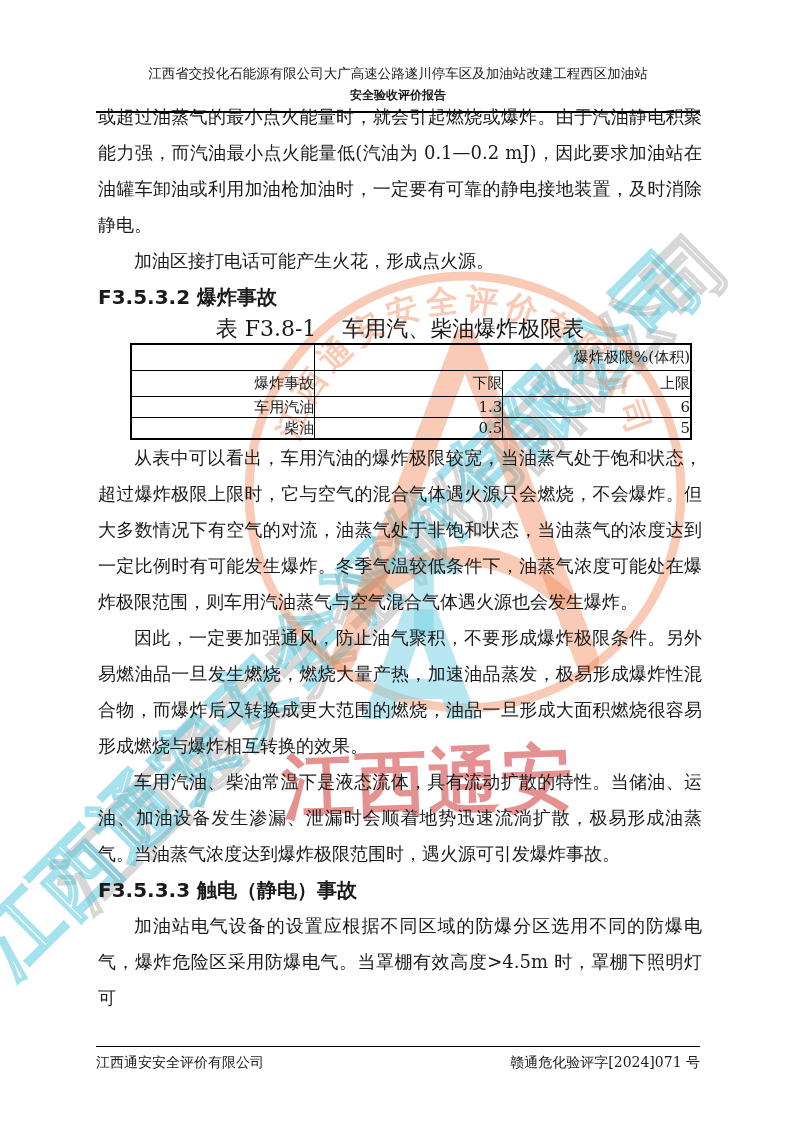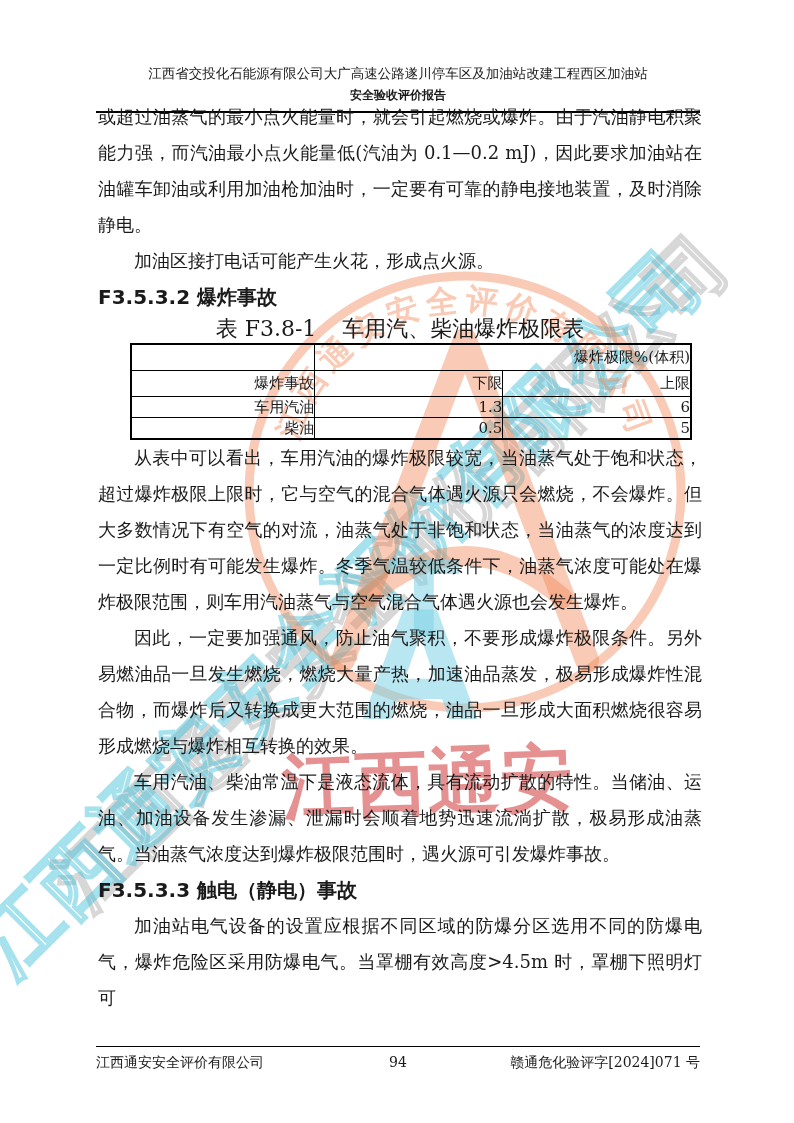--- a/index.html
+++ b/index.html
@@ -161,19 +161,18 @@
         </table>
 
       <p class="indent">从表中可以看出，车用汽油的爆炸极限较宽，当油蒸气处于饱和状态，超过爆炸极限上限时，它与空气的混合气体遇火源只会燃烧，不会爆炸。但大多数情况下有空气的对流，油蒸气处于非饱和状态，当油蒸气的浓度达到一定比例时有可能发生爆炸。冬季气温较低条件下，油蒸气浓度可能处在爆炸极限范围，则车用汽油蒸气与空气混合气体遇火源也会发生爆炸。</p>
       <p class="indent">因此，一定要加强通风，防止油气聚积，不要形成爆炸极限条件。另外易燃油品一旦发生燃烧，燃烧大量产热，加速油品蒸发，极易形成爆炸性混合物，而爆炸后又转换成更大范围的燃烧，油品一旦形成大面积燃烧很容易形成燃烧与爆炸相互转换的效果。</p>
       <p class="indent">车用汽油、柴油常温下是液态流体，具有流动扩散的特性。当储油、运油、加油设备发生渗漏、泄漏时会顺着地势迅速流淌扩散，极易形成油蒸气。当油蒸气浓度达到爆炸极限范围时，遇火源可引发爆炸事故。</p>
       <h3 class="sec">F3.5.3.3 触电（静电）事故</h3>
       <p class="indent">加油站电气设备的设置应根据不同区域的防爆分区选用不同的防爆电气，爆炸危险区采用防爆电气。当罩棚有效高度&gt;4.5m 时，罩棚下照明灯可</p>
     </div>
 
     <div class="doc-footer">
-      <span class="pg">94</span>
       <span class="left">江西通安安全评价有限公司</span>
       <span class="right">赣通危化验评字[2024]071 号</span>
     </div>
 
   </div>
 </div>
 
 </body></html>

